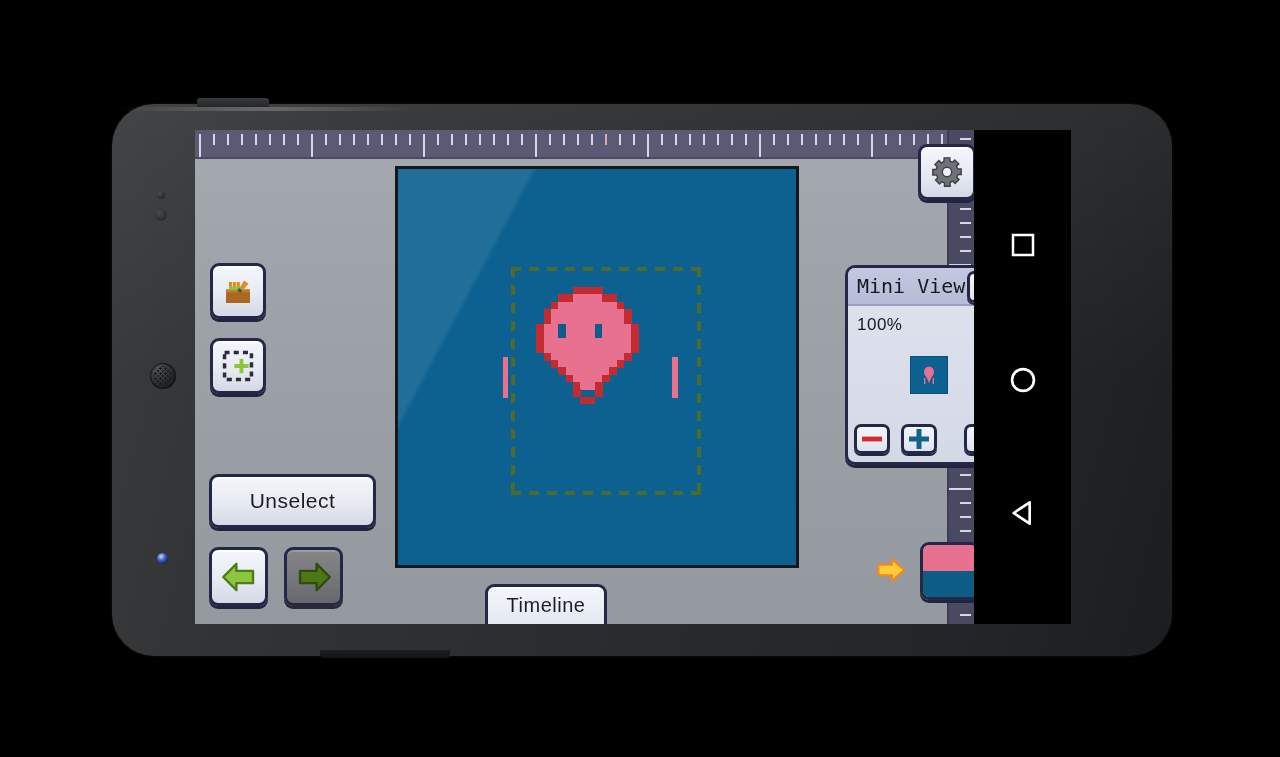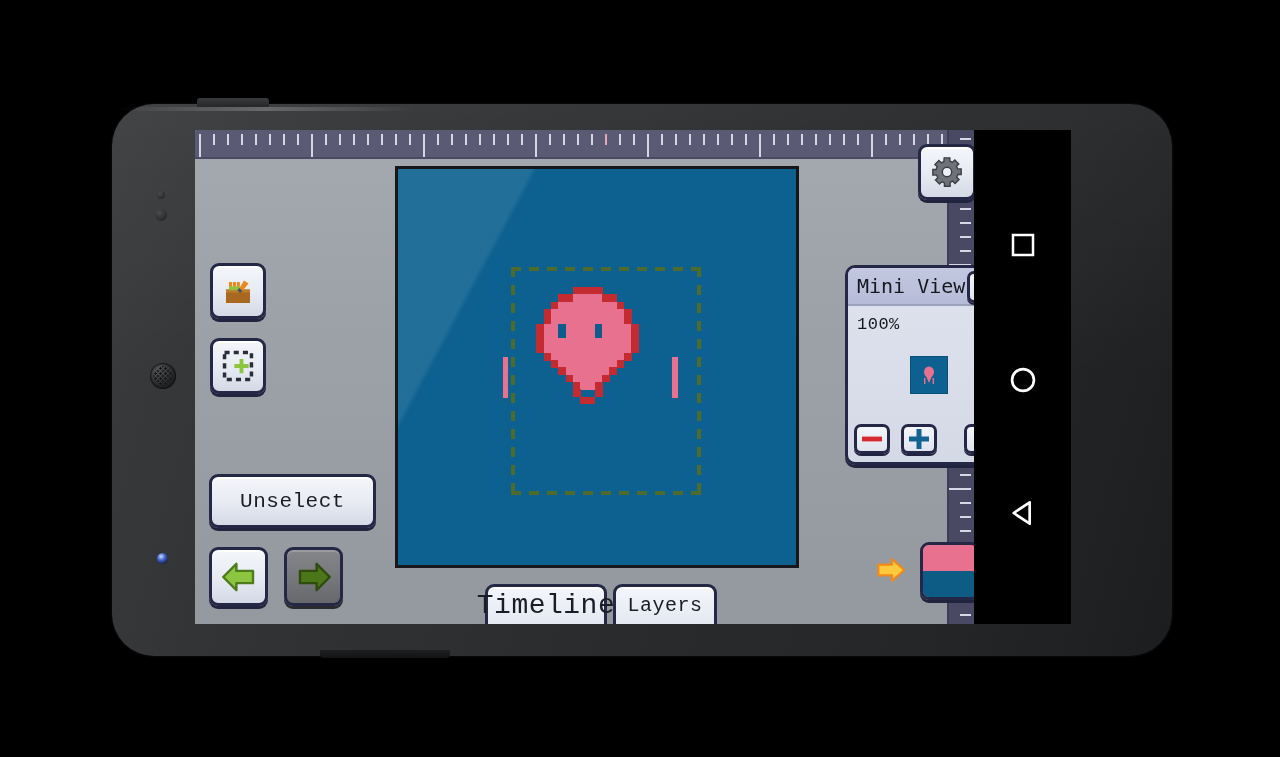--- a/index.html
+++ b/index.html
@@ -182,21 +182,21 @@
     box-shadow: 0 3px 0 0 #20243f, inset 0 2px 0 0 #ffffff;
     display: flex;
     align-items: center;
     justify-content: center;
   }
   .pbtn.disabled {
     background: linear-gradient(180deg,#85868a 0%, #76777b 55%, #67686c 100%);
     box-shadow: 0 3px 0 0 #2a2b2f, inset 0 2px 0 0 rgba(255,255,255,0.18);
   }
   .label-pixel {
-    font-family: Liberation Mono, monospace;
+    font-family: Liberation Sans, sans-serif;
     color: #1b1d26;
     letter-spacing: 0.5px;
     white-space: nowrap;
   }
 
   
   .miniview {
     position: absolute;
     left: 650px; top: 135px;
     width: 164px; height: 200px;
@@ -648,24 +648,21 @@
           <path d="M2 7h10V3l9 8-9 8v-4H2z" fill="#ffc93c" stroke="#f08a1e" stroke-width="1.6" stroke-linejoin="round"></path>
         </svg>
       </div>
 
       <div class="swatch">
         <div class="swatch-top"></div>
         <div class="swatch-bot"></div>
       </div>
 
       <div class="tab" style="left:290px; width:122px;">
-        <span class="label-pixel" style="font-size:28px;">Timeline</span>
-      </div>
-      <div class="tab" style="left:418px; width:104px;">
-        <span class="label-pixel" style="font-size:20px;">Layers</span>
+        <span class="label-pixel" style="font-size:20px;">Timeline</span>
       </div>
     </div>
 
     <div class="navbar">
       <div class="nav-ic" style="top:100px;">
         <svg width="30" height="30" viewBox="0 0 24 24">
           <rect x="4" y="4" width="16" height="16" fill="none" stroke="#ffffff" stroke-width="2"></rect>
         </svg>
       </div>
       <div class="nav-ic" style="top:234px;">

